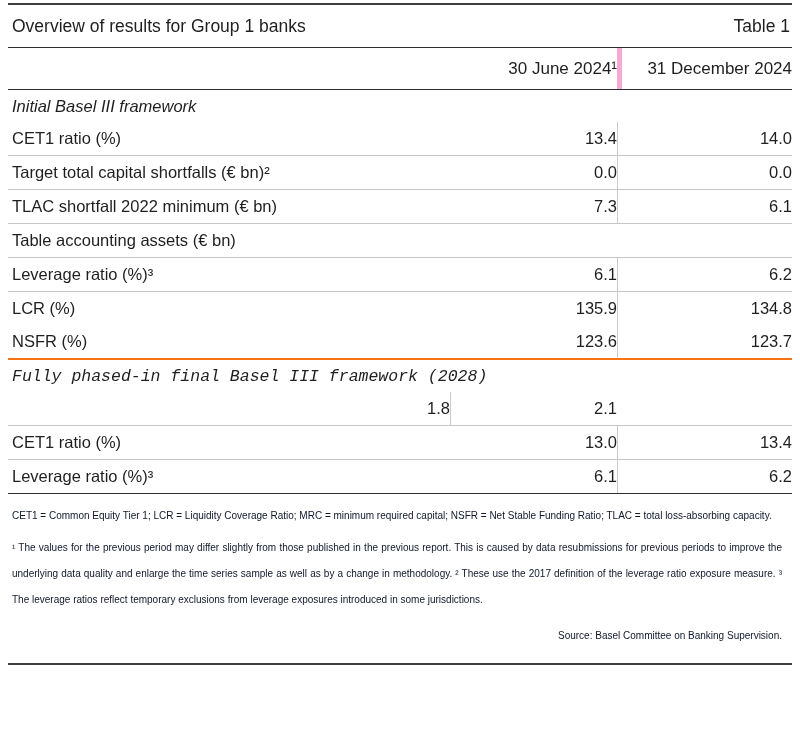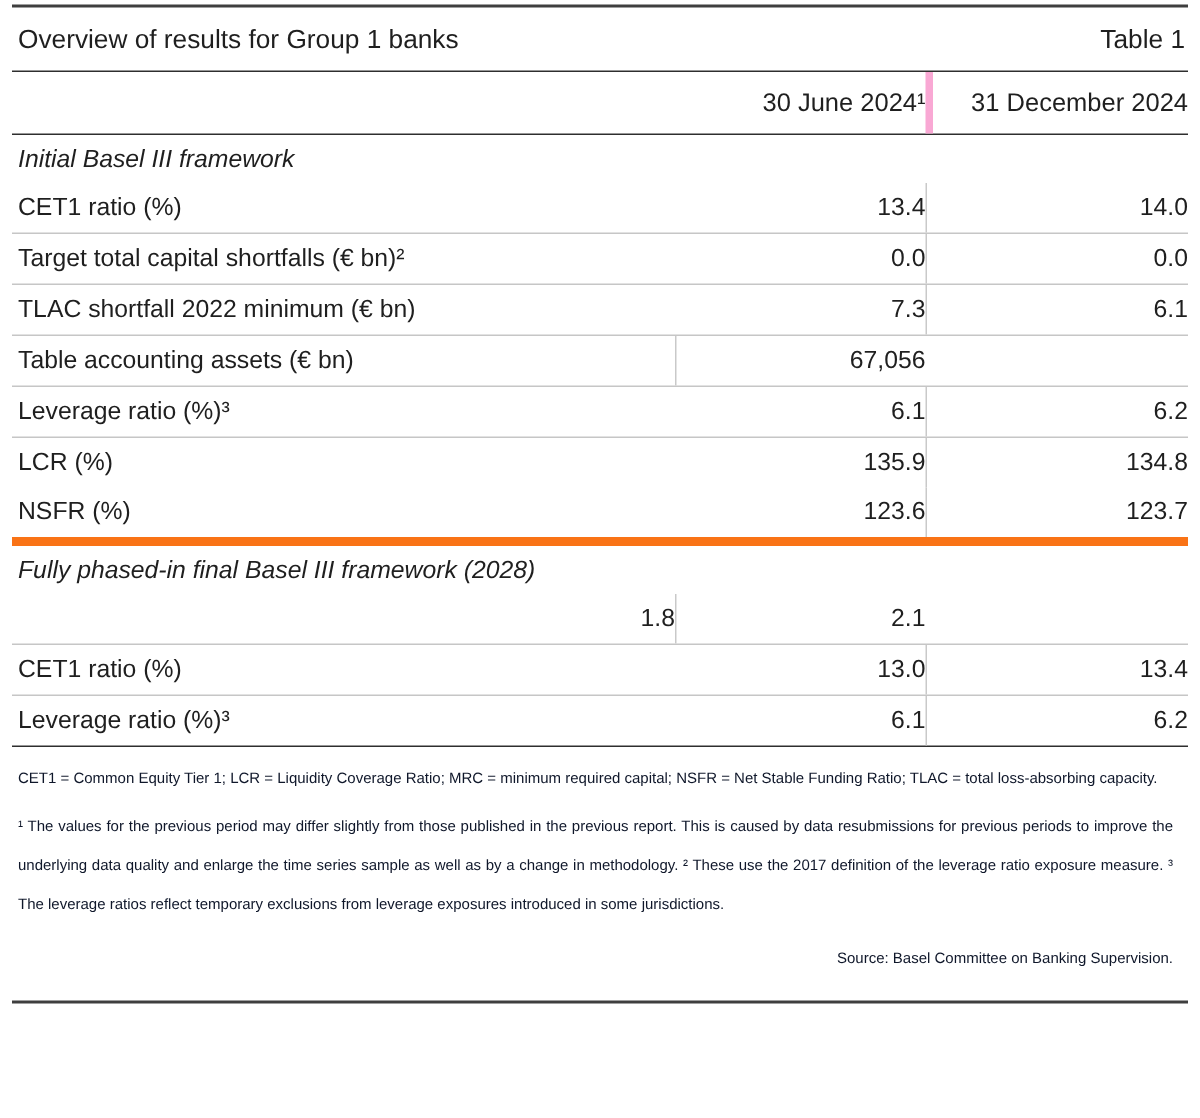--- a/index.html
+++ b/index.html
@@ -73,21 +73,22 @@
   }
   .section-row {
     height: 32px;
     display: flex;
     align-items: center;
     font-size: 16.5px;
     font-style: italic;
     padding-left: 4px;
   }
   .section-row.bt {
-    border-top: 6px solid #f97316;
+    border-top: 2px solid #f97316;
+    font-family: Liberation Mono, monospace;
   }
   .footnotes {
     padding: 9px 10px 14px 4px;
     font-size: 10px;
     line-height: 26px;
     color: #0f172a;
   }
   .footnotes p {
     margin: 0 0 6px 0;
     text-align: right;
@@ -138,21 +139,20 @@
   </div>
 
   <div class="trow bt">
     <div class="label">TLAC shortfall 2022 minimum (€ bn)</div>
     <div class="val">7.3</div>
     <div class="val divider">6.1</div>
   </div>
 
   <div class="trow bt">
     <div class="label">Table accounting assets (€ bn)</div>
-    <div class="val divider">67,056</div>
   </div>
 
   <div class="trow bt">
     <div class="label">Leverage ratio (%)³</div>
     <div class="val">6.1</div>
     <div class="val divider">6.2</div>
   </div>
 
   <div class="trow bt">
     <div class="label">LCR (%)</div>

